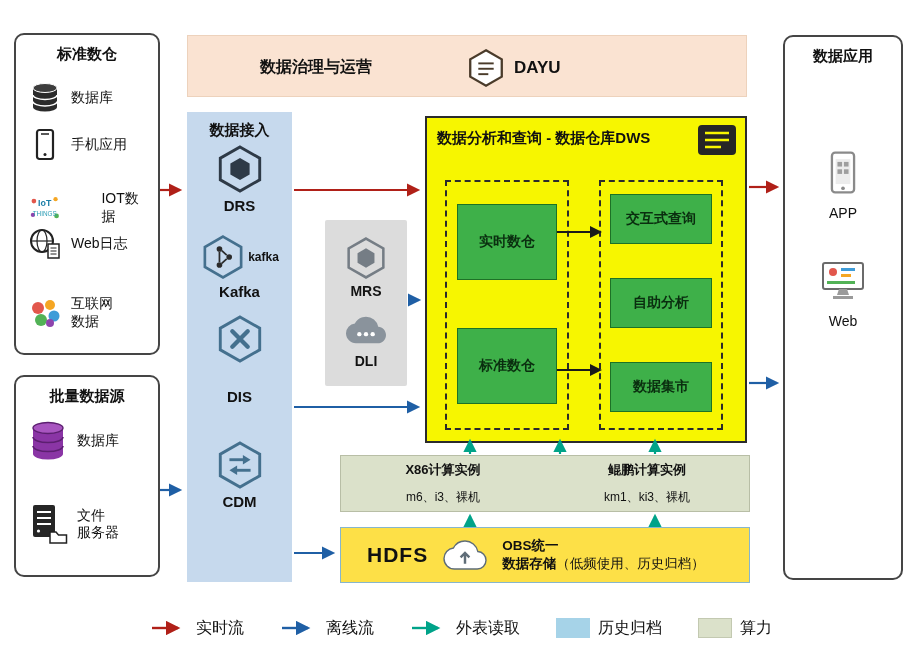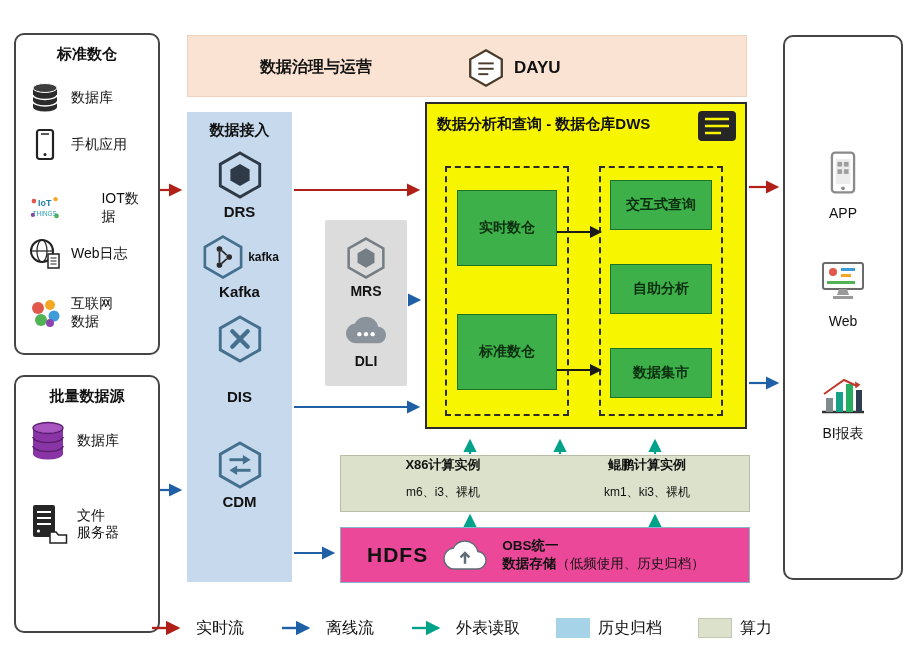--- a/index.html
+++ b/index.html
@@ -24,40 +24,40 @@
   .svc { position:absolute; left:0; width:100%; display:flex; flex-direction:column; align-items:center; gap:3px; }
   .svc-label { font-weight:bold; font-size:15px; }
   .kafka-row { display:flex; align-items:center; justify-content:center; }
   .kafka-word { font-weight:bold; font-size:12px; margin-left:2px; }
 
   
   .processing { position:absolute; left:325px; top:220px; width:82px; height:166px;
     background:#dcdcdc; z-index:2; border-radius:2px; }
 
   
-  .dws { position:absolute; left:425px; top:102px; width:322px; height:327px;
+  .dws { position:absolute; left:425px; top:116px; width:322px; height:327px;
     background:#f7f600; border:2px solid #2b2b2b; z-index:2; }
   .dws-title { position:absolute; top:11px; left:10px; font-weight:bold; font-size:15px; }
   .dws-doc { position:absolute; top:6px; right:8px; }
   .dashed-col { position:absolute; border:2px dashed #2b2b2b; }
   .dash-left { left:18px; top:62px; width:124px; height:250px; }
   .dash-right { left:172px; top:62px; width:124px; height:250px; }
   .green-box { position:absolute; background:#3eb049; border:1px solid #1d7226;
     display:flex; align-items:center; justify-content:center;
     font-weight:bold; font-size:14px; color:#0a2e0f; text-align:center; }
 
   
   .compute { position:absolute; left:340px; top:455px; width:410px; height:57px;
     background:#dbe1ca; border:1px solid #b8bea6; z-index:2; display:flex; }
-  .compute-half { flex:1; display:flex; flex-direction:column; align-items:center; gap:10px; }
+  .compute-half { flex:1; display:flex; flex-direction:column; align-items:center; justify-content:center; gap:10px; }
   .compute-title { font-weight:bold; font-size:13px; }
   .compute-spec { font-size:12px; }
 
   .storage { position:absolute; left:340px; top:527px; width:410px; height:56px;
-    background:#ec4899; border:1px solid #86b6cd; z-index:2;
+    background:#fde047; border:1px solid #86b6cd; z-index:2;
     display:flex; align-items:center; gap:12px; padding-left:26px; }
   .hdfs-label { font-weight:bold; font-size:21px; letter-spacing:1px; }
   .obs-text { font-size:13.5px; line-height:1.3; }
   .obs-bold { font-weight:bold; }
 
   
   .apps { left:783px; top:35px; width:120px; height:545px; }
   .app-item { position:absolute; left:0; width:100%; display:flex; flex-direction:column; align-items:center; gap:6px; }
   .app-label { font-size:14px; }
 
@@ -161,21 +161,21 @@
         <circle cx="6" cy="10" r="2.4" fill="#e2574c"></circle>
         <circle cx="28" cy="8" r="2.2" fill="#f5a623"></circle>
         <circle cx="29" cy="25" r="2.4" fill="#52b256"></circle>
         <circle cx="5" cy="24" r="2.2" fill="#8e44ad"></circle>
         <text x="17" y="15" font-size="9" font-weight="bold" fill="#1d7fa8" text-anchor="middle">IoT</text>
         <text x="17" y="25" font-size="6.5" fill="#2a9db5" text-anchor="middle">THINGS</text>
       </svg>
       <span class="src-label">IOT数据</span>
     </div>
 
-    <div class="src-item" style="top:202px;">
+    <div class="src-item" style="top:192px;">
       <svg width="34" height="34" viewBox="0 0 34 34">
         <circle cx="14" cy="14" r="11" fill="#fff" stroke="#222" stroke-width="2"></circle>
         <ellipse cx="14" cy="14" rx="5" ry="11" fill="none" stroke="#222" stroke-width="1.2"></ellipse>
         <line x1="3" y1="14" x2="25" y2="14" stroke="#222" stroke-width="1.2"></line>
         <rect x="20" y="17" width="11" height="14" fill="#fff" stroke="#222" stroke-width="1.5"></rect>
         <line x1="22.5" y1="21" x2="28.5" y2="21" stroke="#222" stroke-width="1"></line>
         <line x1="22.5" y1="24" x2="28.5" y2="24" stroke="#222" stroke-width="1"></line>
         <line x1="22.5" y1="27" x2="28.5" y2="27" stroke="#222" stroke-width="1"></line>
       </svg>
       <span class="src-label">Web日志</span>
@@ -187,21 +187,21 @@
         <circle cx="22" cy="9" r="5" fill="#f5a623"></circle>
         <circle cx="26" cy="20" r="5.5" fill="#3f9cd8"></circle>
         <circle cx="13" cy="24" r="6" fill="#52b256"></circle>
         <circle cx="22" cy="27" r="4" fill="#8e44ad"></circle>
       </svg>
       <span class="src-label">互联网
 数据</span>
     </div>
   </div>
 
-  <div class="panel" style="left:14px;top:375px;width:146px;height:258px;">
+  <div class="panel" style="left:14px;top:375px;width:146px;height:202px;">
     <div class="panel-title">批量数据源</div>
 
     <div class="src-item" style="top:42px;">
       <svg width="40" height="44" viewBox="0 0 40 44">
         <path d="M5 9 v26 a15 5.5 0 0 0 30 0 V9" fill="#8a35a5"></path>
         <ellipse cx="20" cy="9" rx="15" ry="5.5" fill="#a855c0" stroke="#5c1f70" stroke-width="1.4"></ellipse>
         <path d="M5 18 a15 5.5 0 0 0 30 0 M5 27 a15 5.5 0 0 0 30 0" stroke="#5c1f70" stroke-width="1.6" fill="none"></path>
       </svg>
       <span class="src-label">数据库</span>
     </div>
@@ -216,21 +216,21 @@
         <path d="M22 41 v-11 h6 l2.5 3 h8 v8 z" fill="#fff" stroke="#222" stroke-width="1.5"></path>
       </svg>
       <span class="src-label">文件
 服务器</span>
     </div>
   </div>
 
   <div class="ingestion">
     <div class="ingestion-title">数据接入</div>
 
-    <div class="svc" style="top:38px;">
+    <div class="svc" style="top:32px;">
       <svg width="50" height="50" viewBox="0 0 52 52">
         <path d="M26 3 L46.5 14.75 V37.25 L26 49 L5.5 37.25 V14.75 Z" fill="none" stroke="#2e3a47" stroke-width="3"></path>
         <path d="M26 14.5 L36 20.25 V31.75 L26 37.5 L16 31.75 V20.25 Z" fill="#2e3a47"></path>
       </svg>
       <span class="svc-label">DRS</span>
     </div>
 
     <div class="svc" style="top:122px;">
       <div class="kafka-row">
         <svg width="46" height="46" viewBox="0 0 52 52">
@@ -325,20 +325,21 @@
     </svg>
     <div class="obs-text">
       <div><span class="obs-bold">OBS统一</span></div>
       <div>
         <span class="obs-bold">数据存储</span><span>（低频使用、历史归档）</span>
       </div>
     </div>
   </div>
 
   <div class="panel apps">
+    <div class="panel-title">数据应用</div>
 
     <div class="app-item" style="top:110px;">
       <svg width="48" height="52" viewBox="0 0 52 52">
         <rect x="14" y="4" width="24" height="43" rx="3.5" fill="#fff" stroke="#8a8a8a" stroke-width="2.5"></rect>
         <rect x="18" y="11" width="16" height="27" fill="#ececec"></rect>
         <rect x="20" y="14" width="5" height="5" fill="#9e9e9e"></rect>
         <rect x="27" y="14" width="5" height="5" fill="#9e9e9e"></rect>
         <rect x="20" y="22" width="5" height="5" fill="#9e9e9e"></rect>
         <rect x="27" y="22" width="5" height="5" fill="#9e9e9e"></rect>
         <circle cx="26" cy="42.5" r="2" fill="#8a8a8a"></circle>
@@ -352,32 +353,20 @@
         <circle cx="16" cy="17" r="4" fill="#e2574c"></circle>
         <rect x="24" y="13" width="14" height="3" fill="#3f9cd8"></rect>
         <rect x="24" y="19" width="10" height="3" fill="#f5a623"></rect>
         <rect x="10" y="26" width="28" height="3" fill="#52b256"></rect>
         <path d="M22 34 h8 l2 6 h-12 z" fill="#9a9a9a"></path>
         <rect x="16" y="41" width="20" height="3" fill="#9a9a9a"></rect>
       </svg>
       <span class="app-label">Web</span>
     </div>
 
-    <div class="app-item" style="top:330px;">
-      <svg width="52" height="52" viewBox="0 0 52 52">
-        <line x1="5" y1="45" x2="47" y2="45" stroke="#333" stroke-width="2.5"></line>
-        <rect x="9" y="31" width="7" height="14" fill="#7f8c8d"></rect>
-        <rect x="19" y="25" width="7" height="20" fill="#16a085"></rect>
-        <rect x="29" y="17" width="7" height="28" fill="#27ae60"></rect>
-        <rect x="39" y="23" width="6" height="22" fill="#2c3e50"></rect>
-        <path d="M7 27 L27 13 L40 19" stroke="#c0392b" stroke-width="2" fill="none"></path>
-        <path d="M38 14.5 L43.5 17.8 L38.5 21.5 Z" fill="#c0392b"></path>
-      </svg>
-      <span class="app-label">BI报表</span>
-    </div>
   </div>
 
   <div class="legend">
     <div class="legend-item">
       <svg width="38" height="14" viewBox="0 0 38 14">
         <defs>
             <marker id="lm-r" markerWidth="7" markerHeight="7" refX="5" refY="3" orient="auto">
               <path d="M0,0 L6,3 L0,6 Z" fill="#b02018"></path>
             </marker>
           </defs>

